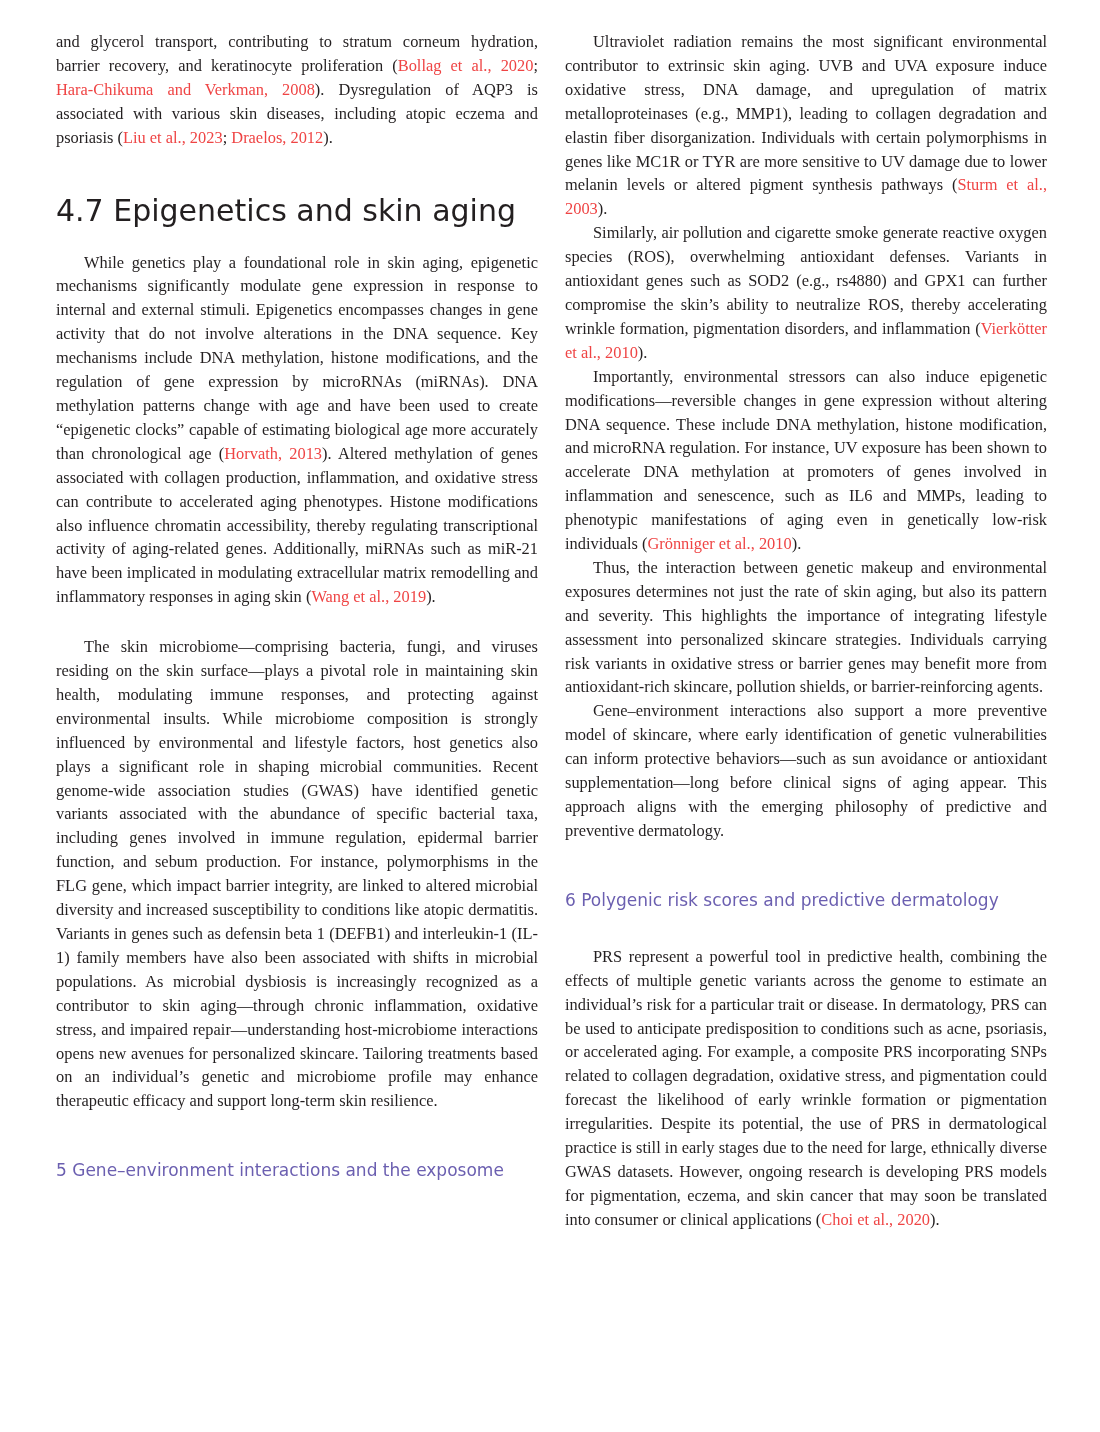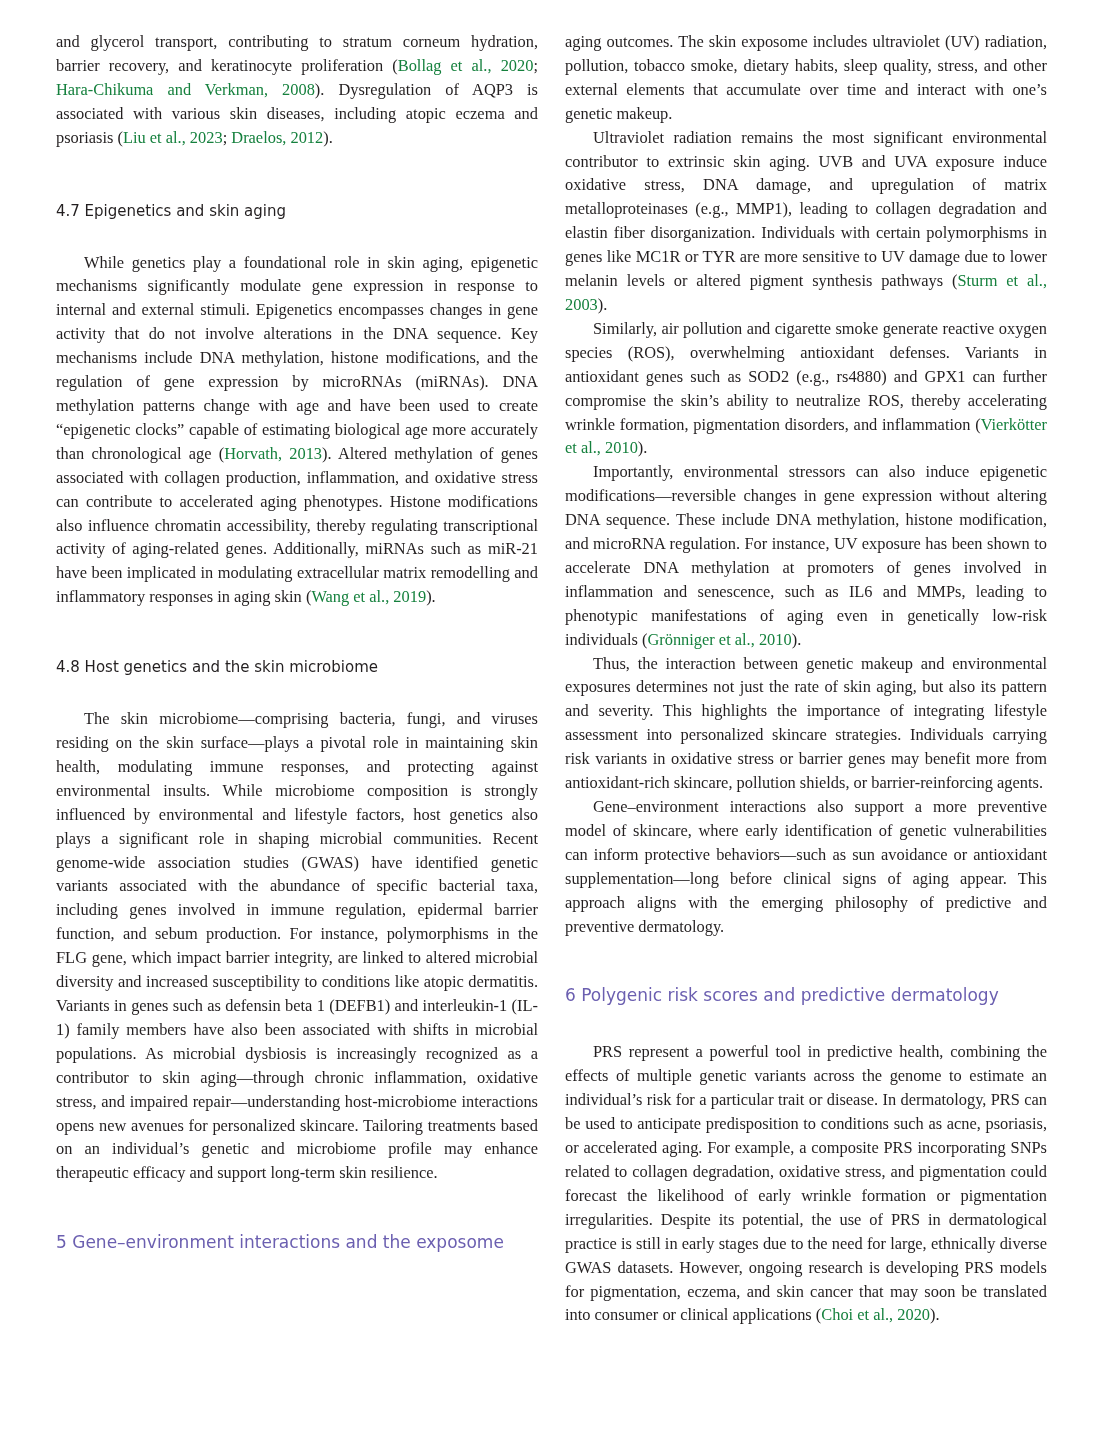--- a/index.html
+++ b/index.html
@@ -16,59 +16,57 @@
     }
     .col-left { left: 56px; }
     .col-right { left: 565px; }
     p {
       font-size: 16.4px;
       line-height: 23.9px;
       text-align: justify;
       text-indent: 0;
     }
     p.indent { text-indent: 28px; }
-    a.cite { color: #15803d; text-decoration: none; }
+    a.cite { color: #ef4444; text-decoration: none; }
     h2 {
       font-family: "DejaVu Sans", sans-serif;
       font-weight: normal;
       letter-spacing: 0;
     }
     h2.sub {
-      font-size: 15px;
+      font-size: 30px;
       color: #231f20;
       line-height: 28px;
     }
     h2.sec {
       font-size: 17px;
       color: #6b5fb0;
       line-height: 24px;
     }
   </style>
 </head>
 <body>
 
 <div class="col col-left">
 
   <p><span>and glycerol transport, contributing to stratum corneum hydration, barrier recovery, and keratinocyte proliferation (</span><a class="cite">Bollag et al., 2020</a><span>; </span><a class="cite">Hara-Chikuma and Verkman, 2008</a><span>). Dysregulation of AQP3 is associated with various skin diseases, including atopic eczema and psoriasis (</span><a class="cite">Liu et al., 2023</a><span>; </span><a class="cite">Draelos, 2012</a><span>).</span></p>
 
   <h2 class="sub" style="margin-top:47px;">4.7 Epigenetics and skin aging</h2>
 
   <p class="indent" style="margin-top:26px;"><span>While genetics play a foundational role in skin aging, epigenetic mechanisms significantly modulate gene expression in response to internal and external stimuli. Epigenetics encompasses changes in gene activity that do not involve alterations in the DNA sequence. Key mechanisms include DNA methylation, histone modifications, and the regulation of gene expression by microRNAs (miRNAs). DNA methylation patterns change with age and have been used to create “epigenetic clocks” capable of estimating biological age more accurately than chronological age (</span><a class="cite">Horvath, 2013</a><span>). Altered methylation of genes associated with collagen production, inflammation, and oxidative stress can contribute to accelerated aging phenotypes. Histone modifications also influence chromatin accessibility, thereby regulating transcriptional activity of aging-related genes. Additionally, miRNAs such as miR-21 have been implicated in modulating extracellular matrix remodelling and inflammatory responses in aging skin (</span><a class="cite">Wang et al., 2019</a><span>).</span></p>
 
-  <h2 class="sub" style="margin-top:44px;">4.8 Host genetics and the skin microbiome</h2>
 
   <p class="indent" style="margin-top:26px;">The skin microbiome—comprising bacteria, fungi, and viruses residing on the skin surface—plays a pivotal role in maintaining skin health, modulating immune responses, and protecting against environmental insults. While microbiome composition is strongly influenced by environmental and lifestyle factors, host genetics also plays a significant role in shaping microbial communities. Recent genome-wide association studies (GWAS) have identified genetic variants associated with the abundance of specific bacterial taxa, including genes involved in immune regulation, epidermal barrier function, and sebum production. For instance, polymorphisms in the FLG gene, which impact barrier integrity, are linked to altered microbial diversity and increased susceptibility to conditions like atopic dermatitis. Variants in genes such as defensin beta 1 (DEFB1) and interleukin-1 (IL-1) family members have also been associated with shifts in microbial populations. As microbial dysbiosis is increasingly recognized as a contributor to skin aging—through chronic inflammation, oxidative stress, and impaired repair—understanding host-microbiome interactions opens new avenues for personalized skincare. Tailoring treatments based on an individual’s genetic and microbiome profile may enhance therapeutic efficacy and support long-term skin resilience.</p>
 
   <h2 class="sec" style="margin-top:45px;">5 Gene–environment interactions and the exposome</h2>
 
 </div>
 
 <div class="col col-right">
 
-  <p>aging outcomes. The skin exposome includes ultraviolet (UV) radiation, pollution, tobacco smoke, dietary habits, sleep quality, stress, and other external elements that accumulate over time and interact with one’s genetic makeup.</p>
 
   <p class="indent"><span>Ultraviolet radiation remains the most significant environmental contributor to extrinsic skin aging. UVB and UVA exposure induce oxidative stress, DNA damage, and upregulation of matrix metalloproteinases (e.g., MMP1), leading to collagen degradation and elastin fiber disorganization. Individuals with certain polymorphisms in genes like MC1R or TYR are more sensitive to UV damage due to lower melanin levels or altered pigment synthesis pathways (</span><a class="cite">Sturm et al., 2003</a><span>).</span></p>
 
   <p class="indent"><span>Similarly, air pollution and cigarette smoke generate reactive oxygen species (ROS), overwhelming antioxidant defenses. Variants in antioxidant genes such as SOD2 (e.g., rs4880) and GPX1 can further compromise the skin’s ability to neutralize ROS, thereby accelerating wrinkle formation, pigmentation disorders, and inflammation (</span><a class="cite">Vierkötter et al., 2010</a><span>).</span></p>
 
   <p class="indent"><span>Importantly, environmental stressors can also induce epigenetic modifications—reversible changes in gene expression without altering DNA sequence. These include DNA methylation, histone modification, and microRNA regulation. For instance, UV exposure has been shown to accelerate DNA methylation at promoters of genes involved in inflammation and senescence, such as IL6 and MMPs, leading to phenotypic manifestations of aging even in genetically low-risk individuals (</span><a class="cite">Grönniger et al., 2010</a><span>).</span></p>
 
   <p class="indent">Thus, the interaction between genetic makeup and environmental exposures determines not just the rate of skin aging, but also its pattern and severity. This highlights the importance of integrating lifestyle assessment into personalized skincare strategies. Individuals carrying risk variants in oxidative stress or barrier genes may benefit more from antioxidant-rich skincare, pollution shields, or barrier-reinforcing agents.</p>
 
   <p class="indent">Gene–environment interactions also support a more preventive model of skincare, where early identification of genetic vulnerabilities can inform protective behaviors—such as sun avoidance or antioxidant supplementation—long before clinical signs of aging appear. This approach aligns with the emerging philosophy of predictive and preventive dermatology.</p>

